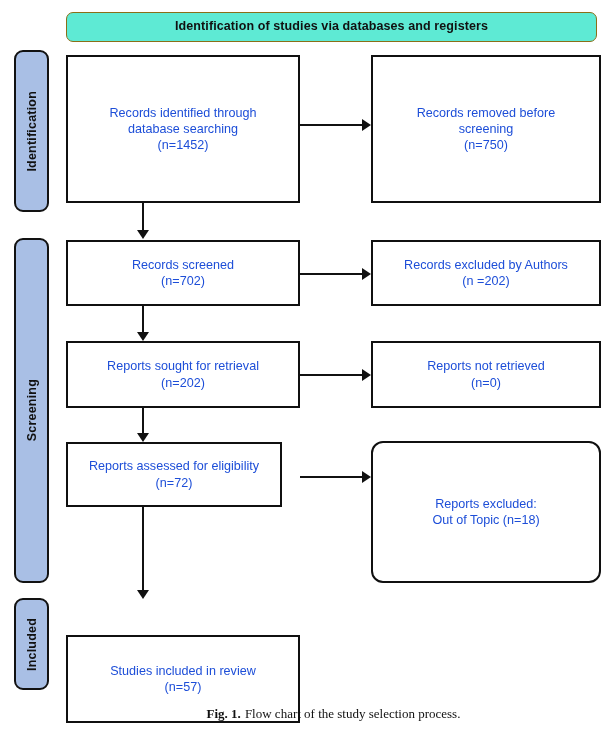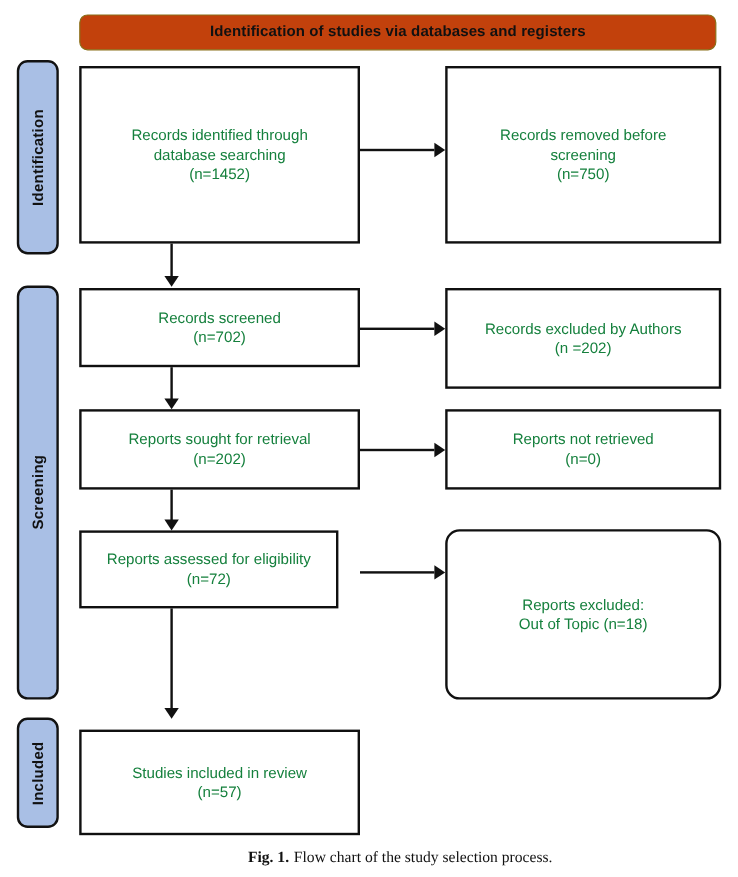--- a/index.html
+++ b/index.html
@@ -20,21 +20,21 @@
     overflow: hidden;
   }
 
   
   .banner {
     position: absolute;
     left: 66px;
     top: 12px;
     width: 531px;
     height: 30px;
-    background: #c2410c;
+    background: #5eead4;
     border: 1.5px solid #8a6f18;
     border-radius: 7px;
     box-sizing: border-box;
     display: flex;
     align-items: center;
     justify-content: center;
   }
   .banner-text {
     font-size: 12.5px;
     font-weight: bold;
@@ -78,35 +78,35 @@
     box-sizing: border-box;
     display: flex;
     align-items: center;
     justify-content: center;
     padding: 4px 8px;
   }
   .box-text {
     font-size: 12.6px;
     line-height: 1.28;
     text-align: center;
-    color: #15803d;
+    color: #1d4ed8;
     white-space: pre-line;
   }
   
   .box.align-mid-low { align-items: center; }
 
   .box-identified   { left: 66px;  top: 55px;  width: 234px; height: 148px; }
   .box-removed      { left: 371px; top: 55px;  width: 230px; height: 148px; }
   .box-screened     { left: 66px;  top: 240px; width: 234px; height: 66px;  }
-  .box-excl-authors { left: 371px; top: 240px; width: 230px; height: 84px;  }
+  .box-excl-authors { left: 371px; top: 240px; width: 230px; height: 66px;  }
   .box-sought       { left: 66px;  top: 341px; width: 234px; height: 67px;  }
   .box-notretrieved { left: 371px; top: 341px; width: 230px; height: 67px;  }
   .box-assessed     { left: 66px;  top: 442px; width: 216px; height: 65px;  }
   .box-excl-topic   { left: 371px; top: 441px; width: 230px; height: 142px; border-radius: 12px; }
-  .box-included     { left: 66px;  top: 608px; width: 234px; height: 88px;  }
+  .box-included     { left: 66px;  top: 635px; width: 234px; height: 88px;  }
 
   
   .conn {
     position: absolute;
     background: #111111;
   }
   .vline { width: 2px; }
   .hline { height: 2px; }
   .arrow-down {
     position: absolute;

